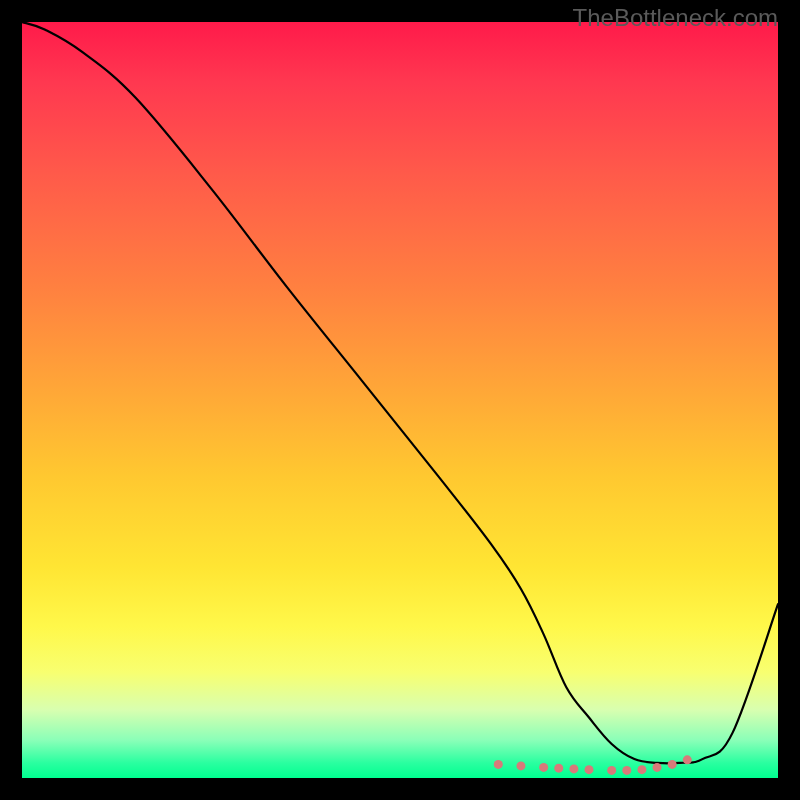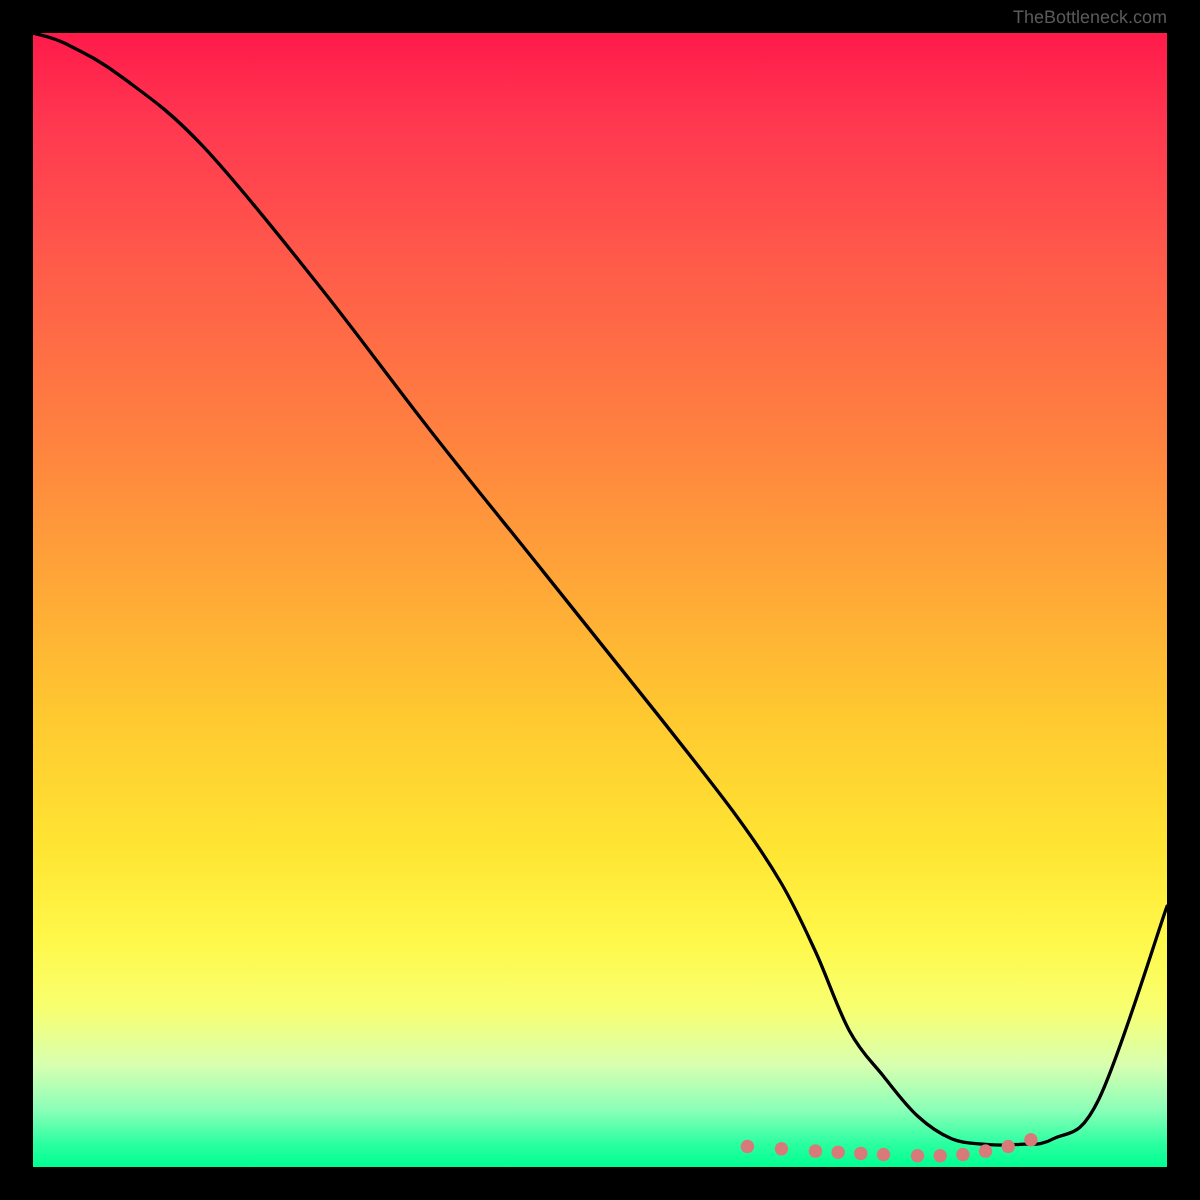--- a/index.html
+++ b/index.html
@@ -8,21 +8,21 @@
     height: 800px;
     background: #000;
     position: relative;
     font-family: Arial, sans-serif;
   }
   .watermark {
     position: absolute;
     top: 4px;
     right: 22px;
     color: #5a5a5a;
-    font-size: 12px;
+    font-size: 24px;
     font-weight: 500;
     z-index: 10;
   }
   .plot-area {
     position: absolute;
     left: 22px;
     top: 22px;
     width: 756px;
     height: 756px;
   }

